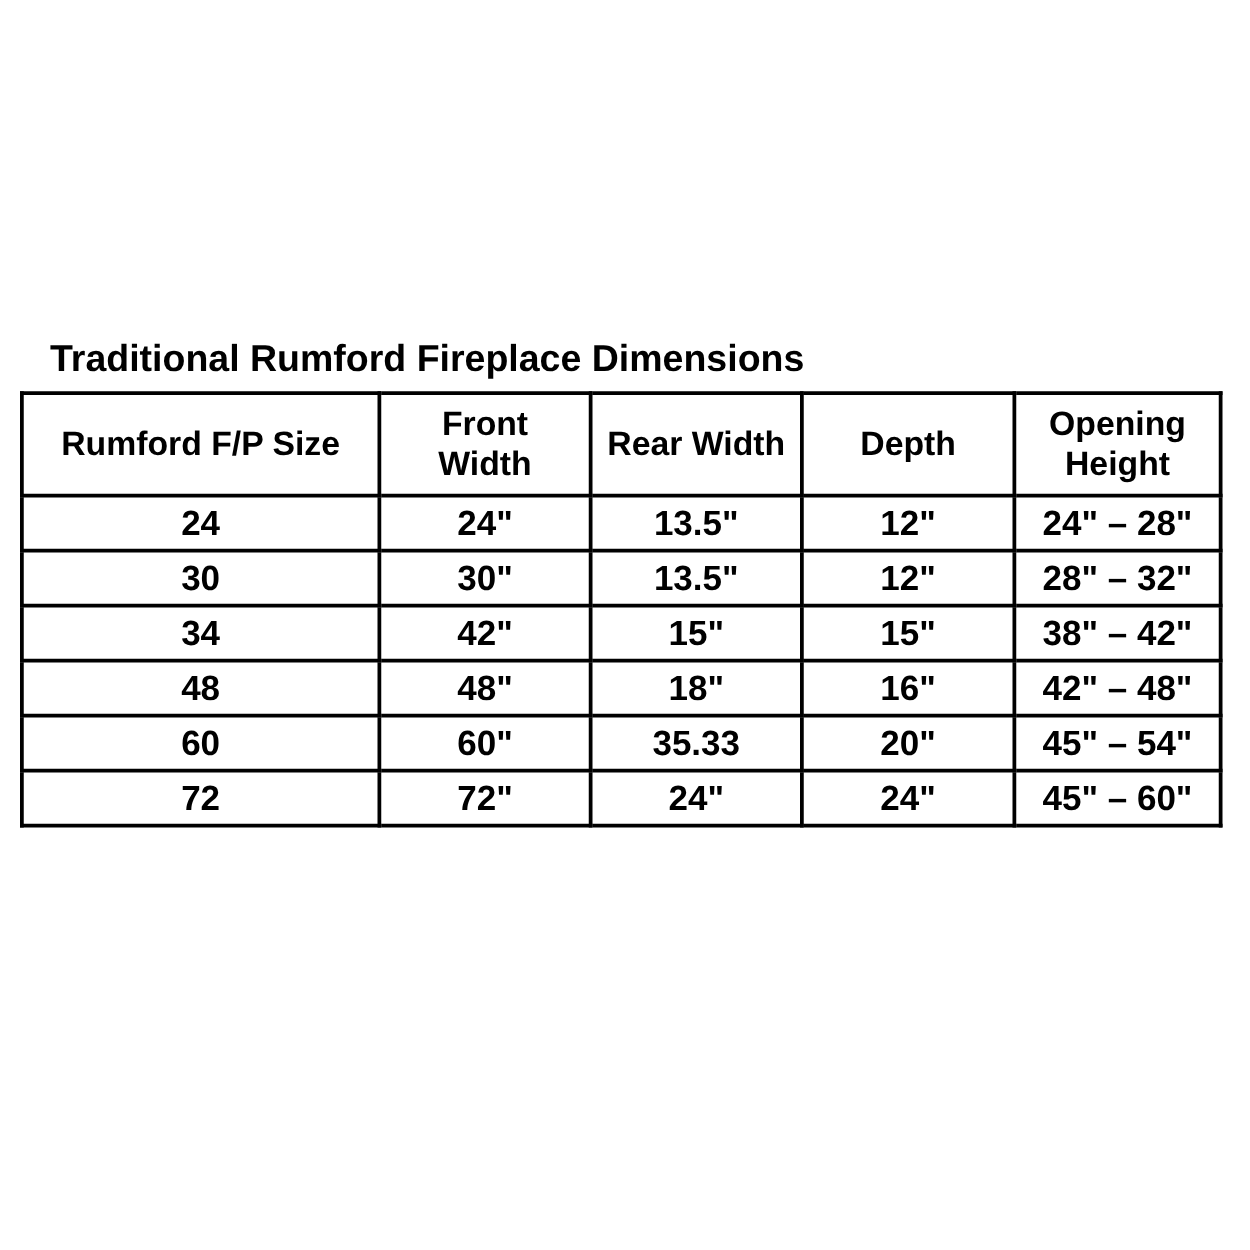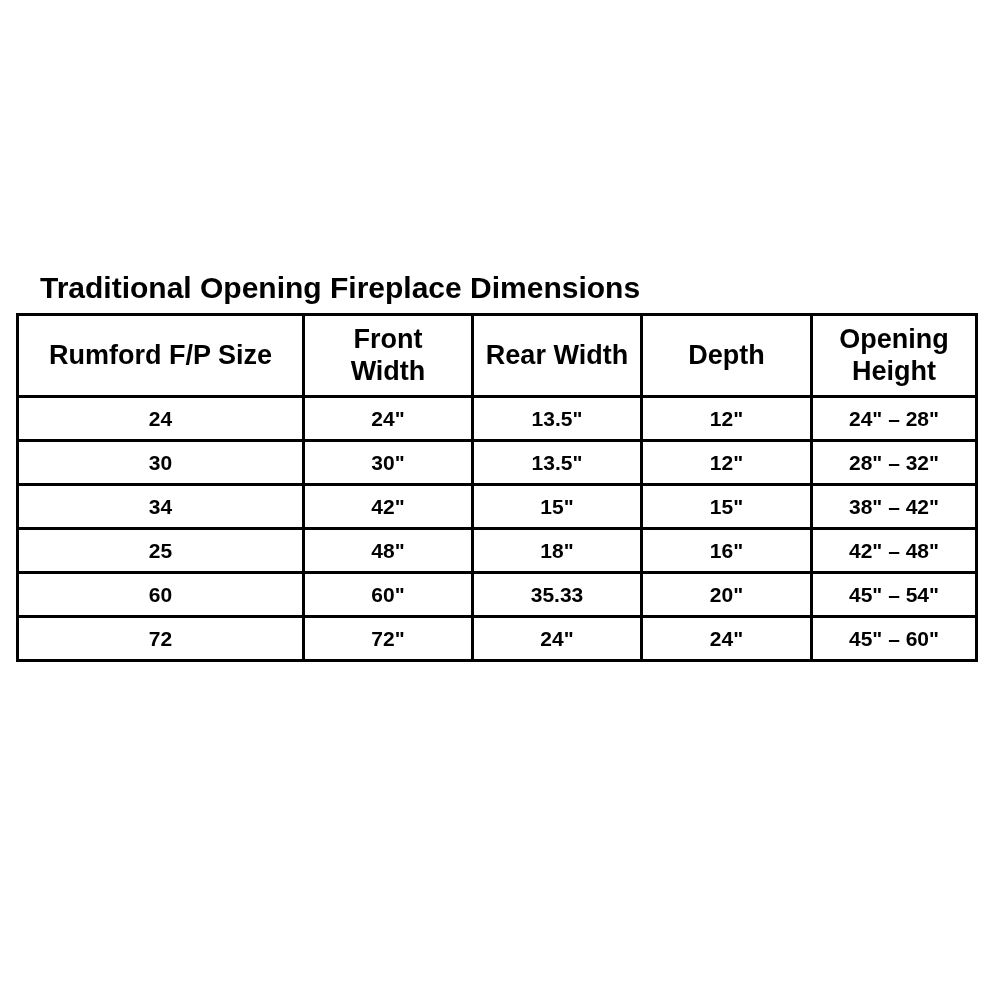--- a/index.html
+++ b/index.html
@@ -47,34 +47,34 @@
     overflow: hidden;
   }
   .dim-table thead th {
     height: 79px;
     font-size: 27px;
     line-height: 1.15;
     white-space: pre-line;
   }
   .dim-table tbody td {
     height: 41px;
-    font-size: 21px;
+    font-size: 28px;
     white-space: nowrap;
   }
   col.col-0 { width: 286px; }
   col.col-1 { width: 169px; }
   col.col-2 { width: 169px; }
   col.col-3 { width: 170px; }
   col.col-4 { width: 165px; }
 </style>
 </head>
 <body>
 
 <div class="page">
-  <h1 class="title">Traditional Opening Fireplace Dimensions</h1>
+  <h1 class="title">Traditional Rumford Fireplace Dimensions</h1>
 
   <table class="dim-table">
     <colgroup>
         <col class="col-0">
         <col class="col-1">
         <col class="col-2">
         <col class="col-3">
         <col class="col-4">
       </colgroup>
     <thead>
@@ -104,21 +104,21 @@
           <td>28" – 32"</td>
         </tr>
         <tr>
           <td>34</td>
           <td>42"</td>
           <td>15"</td>
           <td>15"</td>
           <td>38" – 42"</td>
         </tr>
         <tr>
-          <td>25</td>
+          <td>48</td>
           <td>48"</td>
           <td>18"</td>
           <td>16"</td>
           <td>42" – 48"</td>
         </tr>
         <tr>
           <td>60</td>
           <td>60"</td>
           <td>35.33</td>
           <td>20"</td>

